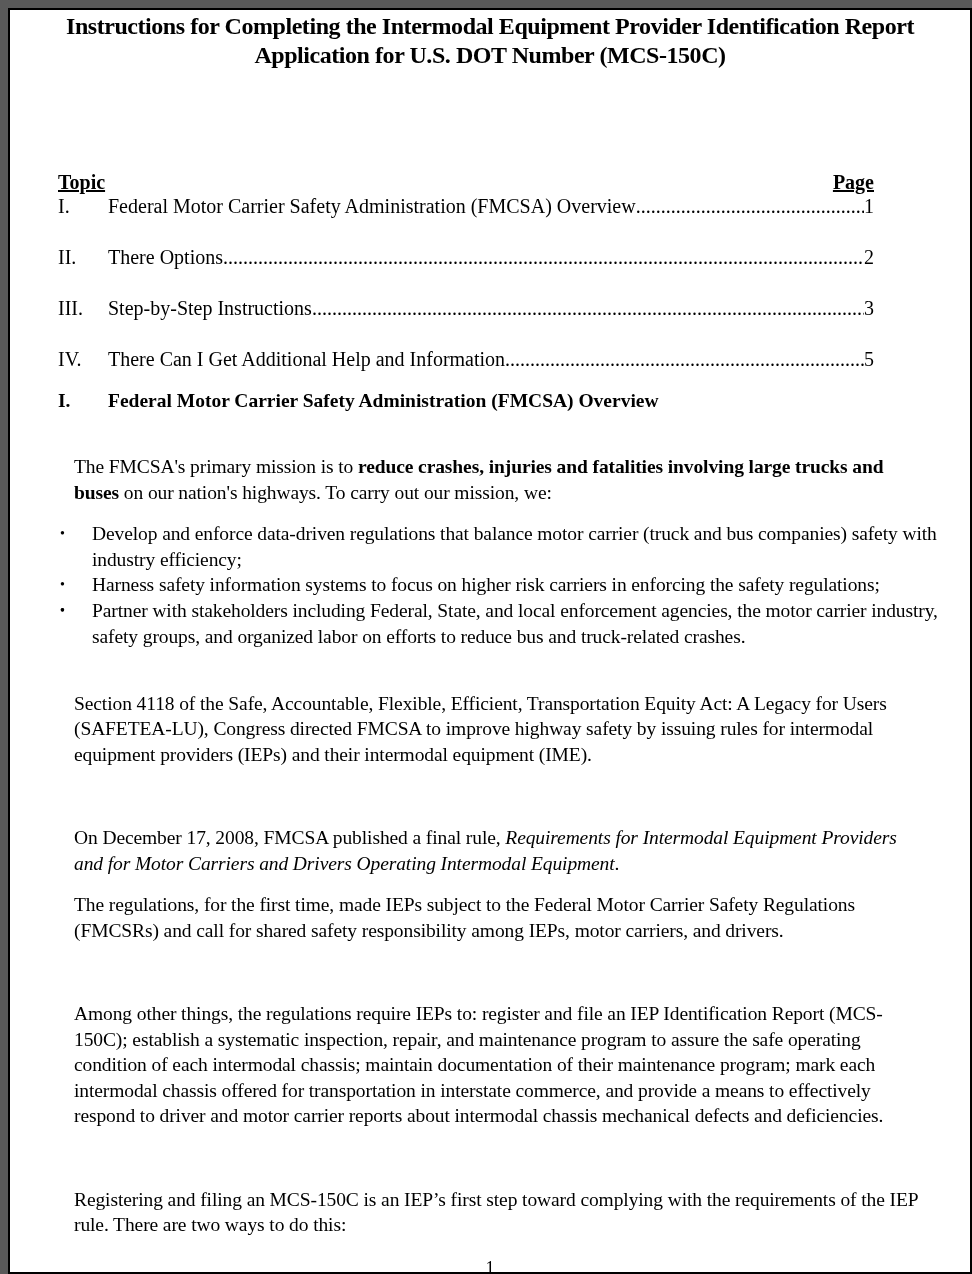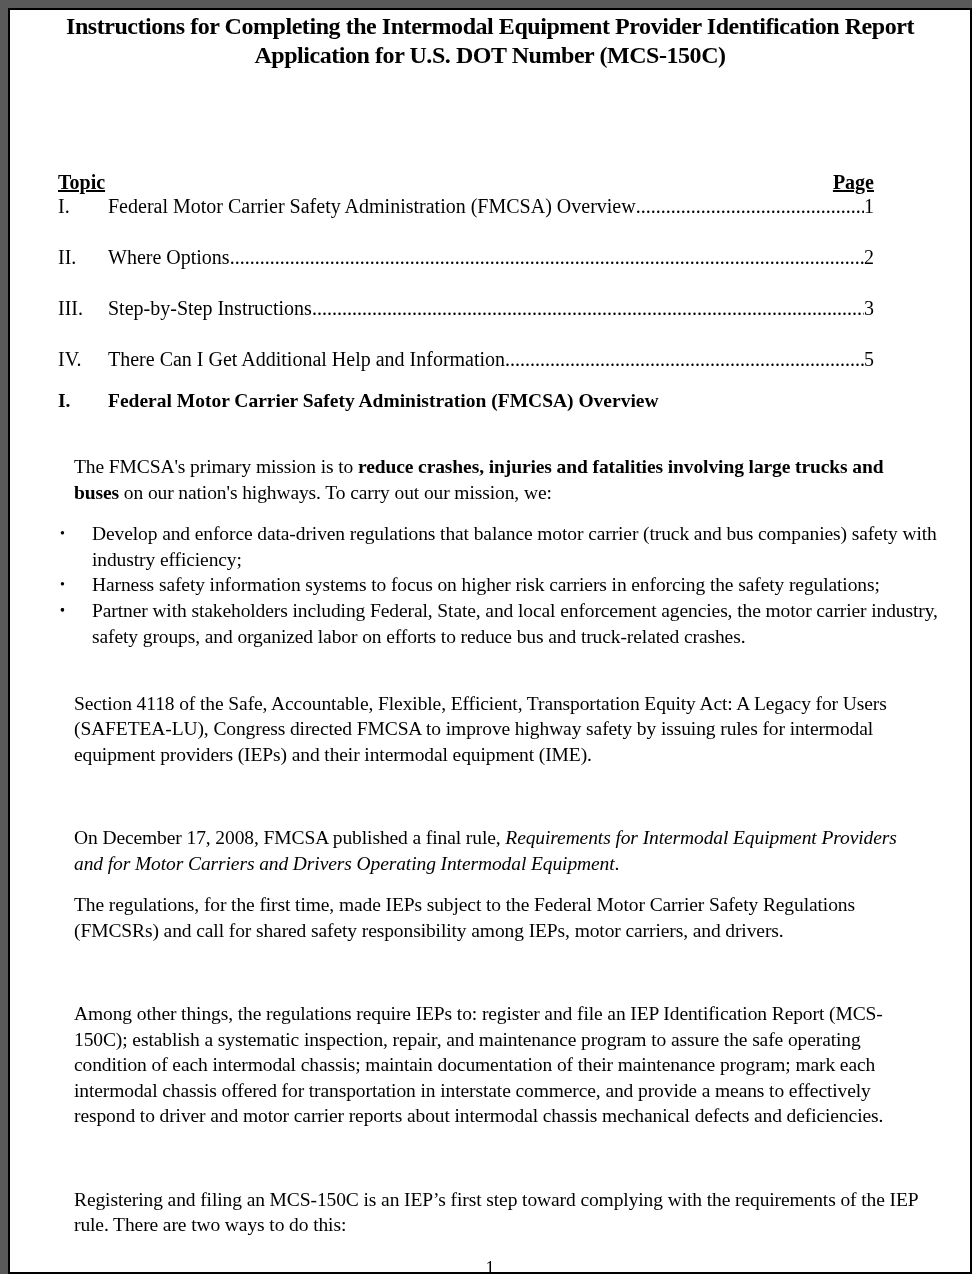--- a/index.html
+++ b/index.html
@@ -93,21 +93,21 @@
         <span>Page</span>
       </div>
       <div class="toc-row">
         <span class="toc-num">I.</span>
         <span class="toc-label">Federal Motor Carrier Safety Administration (FMCSA) Overview</span>
         <span class="toc-dots"></span>
         <span class="toc-page">1</span>
       </div>
       <div class="toc-row">
         <span class="toc-num">II.</span>
-        <span class="toc-label">Where Options </span>
+        <span class="toc-label">There Options </span>
         <span class="toc-dots"></span>
         <span class="toc-page">2</span>
       </div>
       <div class="toc-row">
         <span class="toc-num">III.</span>
         <span class="toc-label">Step-by-Step Instructions</span>
         <span class="toc-dots"></span>
         <span class="toc-page">3</span>
       </div>
       <div class="toc-row">

